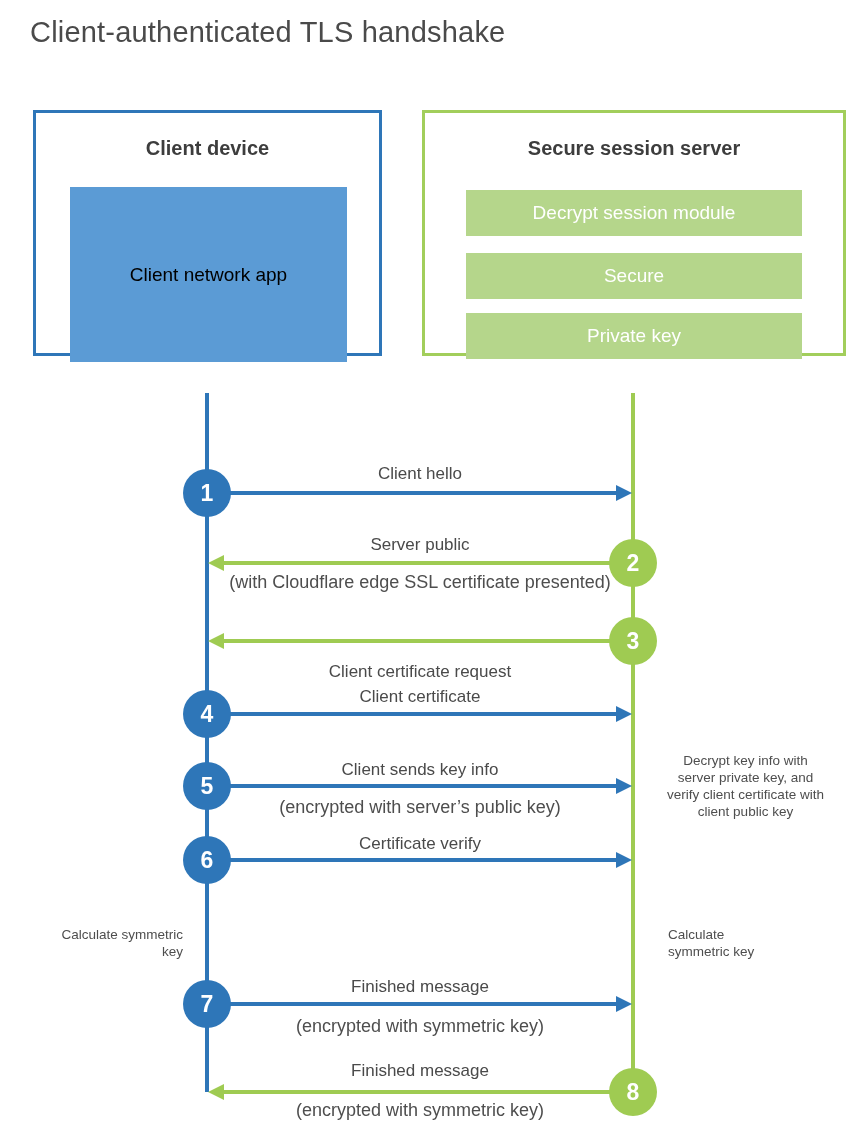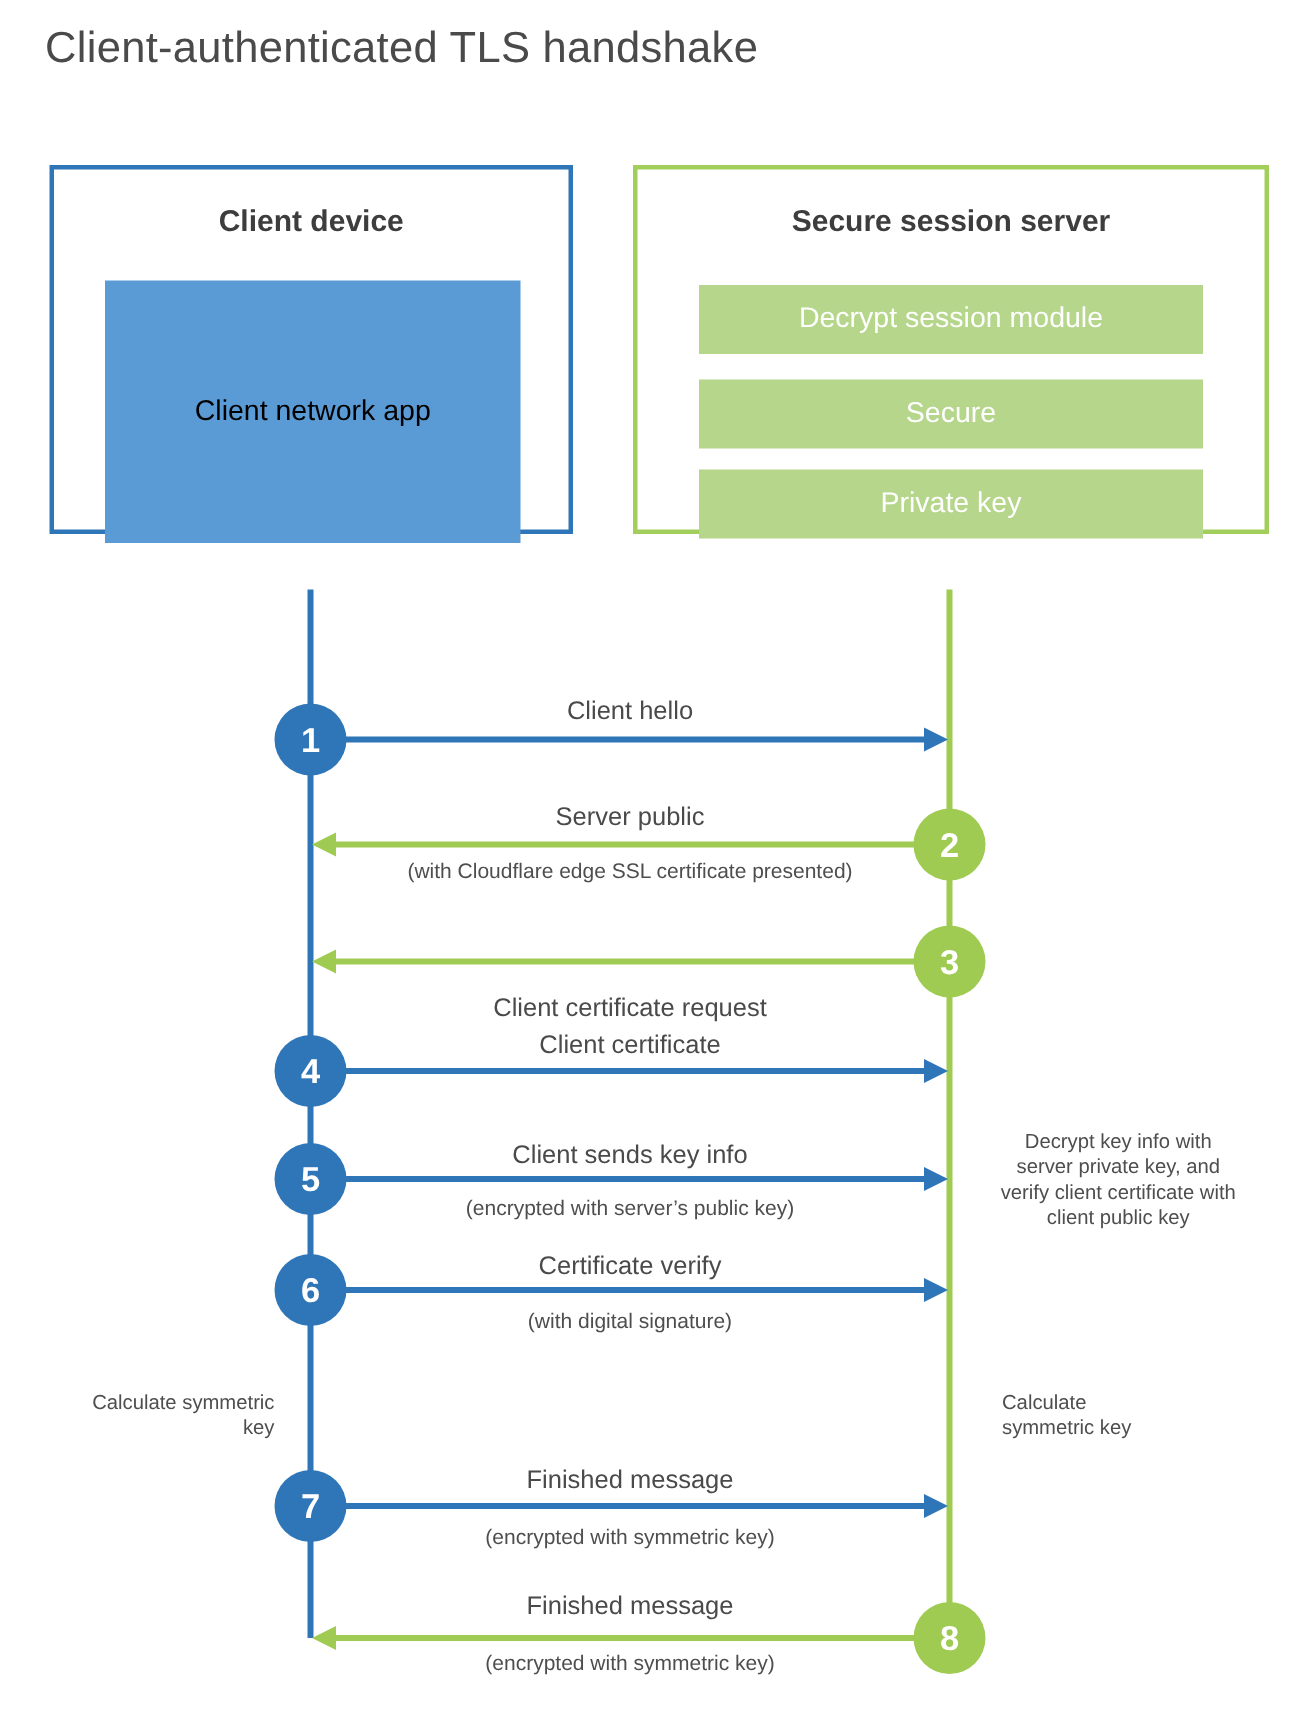--- a/index.html
+++ b/index.html
@@ -61,21 +61,21 @@
     border-top:8px solid transparent; border-bottom:8px solid transparent;
   }
   .arrow.green.left::before { border-right:16px solid #9fcb52; }
   
   .lbl {
     position:absolute; left:250px; width:340px; text-align:center;
     font-size:17px; color:#4a4a4a; z-index:2;
   }
   .sub {
     position:absolute; left:210px; width:420px; text-align:center;
-    font-size:14px; color:#4e4e4e; z-index:2;
+    font-size:18px; color:#4e4e4e; z-index:2;
   }
   .note {
     position:absolute; font-size:13.5px; line-height:17px; color:#4e4e4e;
   }
   .note.decrypt { left:664px; top:752px; width:163px; text-align:center; }
   .note.calc-left  { left:58px;  top:926px; width:125px; text-align:right; }
   .note.calc-right { left:668px; top:926px; width:110px; text-align:left; }
 </style>
 </head>
 <body>
@@ -118,21 +118,20 @@
   <div class="arrow blue right" style="top:712px;"></div>
   <div class="circle blue" style="left:183px; top:690px;">4</div>
 
   <div class="lbl" style="top:760px;">Client sends key info</div>
   <div class="arrow blue right" style="top:784px;"></div>
   <div class="sub" style="top:797px;">(encrypted with server’s public key)</div>
   <div class="circle blue" style="left:183px; top:762px;">5</div>
 
   <div class="lbl" style="top:834px;">Certificate verify</div>
   <div class="arrow blue right" style="top:858px;"></div>
-  <div class="sub" style="top:872px;">(with digital signature)</div>
   <div class="circle blue" style="left:183px; top:836px;">6</div>
 
   <div class="lbl" style="top:977px;">Finished message</div>
   <div class="arrow blue right" style="top:1002px;"></div>
   <div class="sub" style="top:1016px;">(encrypted with symmetric key)</div>
   <div class="circle blue" style="left:183px; top:980px;">7</div>
 
   <div class="lbl" style="top:1061px;">Finished message</div>
   <div class="arrow green left" style="top:1090px;"></div>
   <div class="sub" style="top:1100px;">(encrypted with symmetric key)</div>

